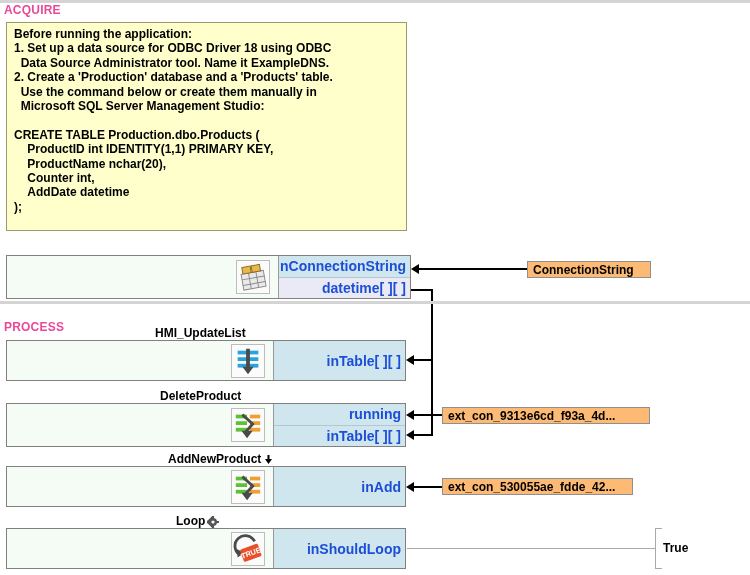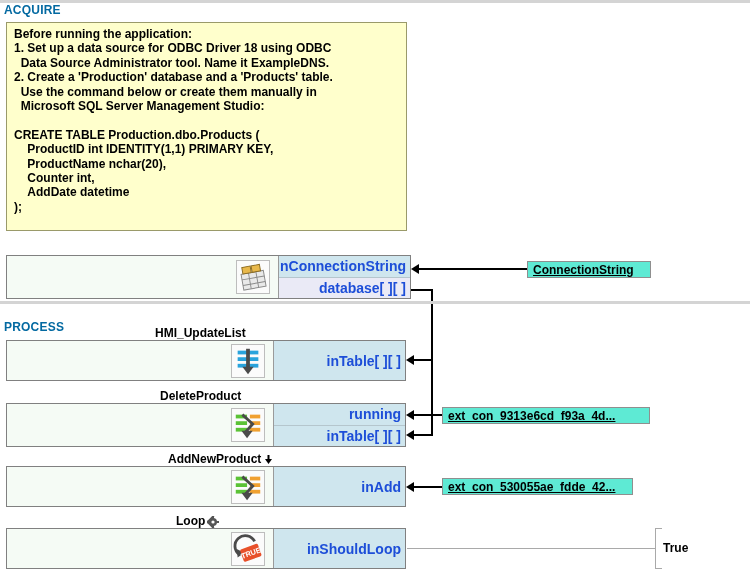--- a/index.html
+++ b/index.html
@@ -16,21 +16,21 @@
     color: #000000;
     overflow: hidden;
   }
 
   
   .section-header {
     position: absolute;
     font-size: 12px;
     font-weight: 700;
     letter-spacing: 0.2px;
-    color: #0369a1;
+    color: #ec4899;
     white-space: nowrap;
   }
   .section-rule {
     position: absolute;
     height: 3px;
     background: #d4d4d4;
     left: 0;
     width: 750px;
   }
 
@@ -108,32 +108,31 @@
     white-space: nowrap;
     display: flex;
     align-items: center;
     gap: 2px;
   }
 
   
   .ext-tag {
     position: absolute;
     box-sizing: border-box;
-    background: #5eead4;
+    background: #fdba74;
     border: 1px solid #8f8f8f;
     font-size: 12px;
     font-weight: 700;
     color: #000;
     display: flex;
     align-items: center;
     padding: 0 5px;
     white-space: nowrap;
     overflow: hidden;
     height: 17px;
-    text-decoration: underline;
   }
 
   
   .wire-h, .wire-v {
     position: absolute;
     background: #000000;
   }
   .wire-h { height: 2px; }
   .wire-v { width: 2px; }
   .arrow-left {
@@ -202,21 +201,21 @@
           <line x1="5" y1="18" x2="29" y2="18" stroke="#8a8a8a" stroke-width="1"></line>
           <line x1="5" y1="24" x2="29" y2="24" stroke="#8a8a8a" stroke-width="1"></line>
           <rect x="7" y="5" width="9" height="7" fill="#e8b84b" stroke="#8a6a20" stroke-width="1"></rect>
           <rect x="17" y="5" width="9" height="7" fill="#e8b84b" stroke="#8a6a20" stroke-width="1"></rect>
         </g>
       </svg>
     </div>
   </div>
   <div class="fb-ports">
     <div class="port in">inConnectionString</div>
-    <div class="port out">database[ ][ ]</div>
+    <div class="port out">datetime[ ][ ]</div>
   </div>
 </div>
 
 <div class="ext-tag" style="left:527px; top:261px; width:124px;">ConnectionString</div>
 <div class="wire-h" style="left:419px; top:268px; width:108px;"></div>
 <div class="arrow-left" style="left:411px; top:264px;"></div>
 
 <div class="wire-h" style="left:411px; top:289px; width:22px;"></div>
 <div class="wire-v" style="left:431px; top:289px; height:146px;"></div>
 

